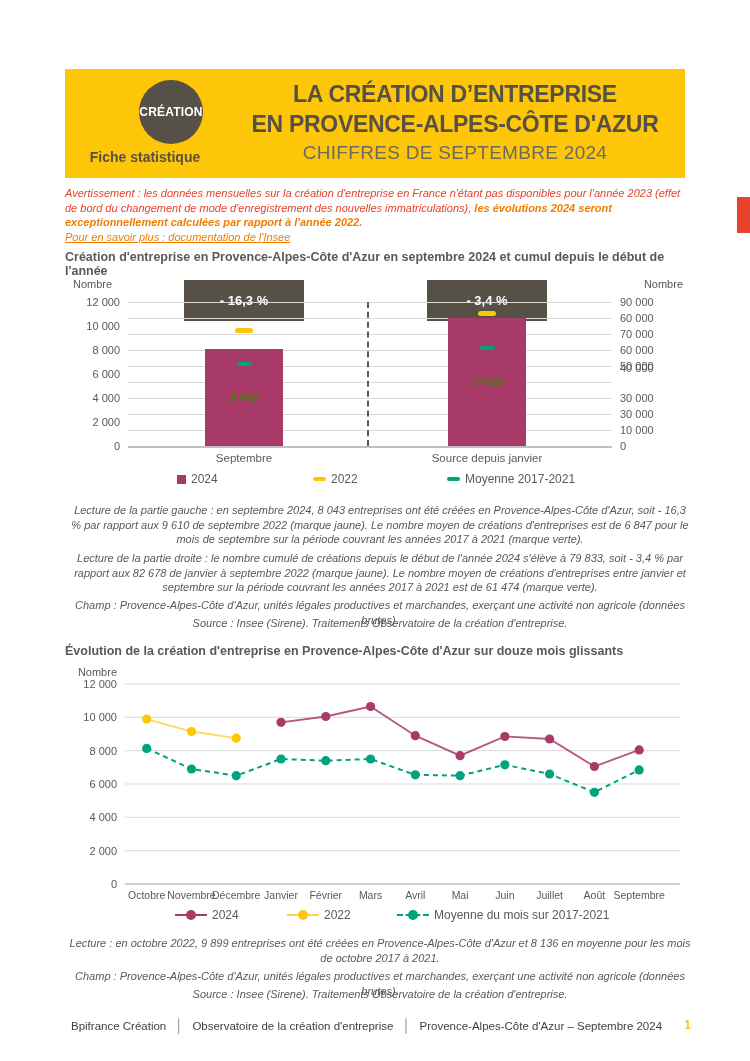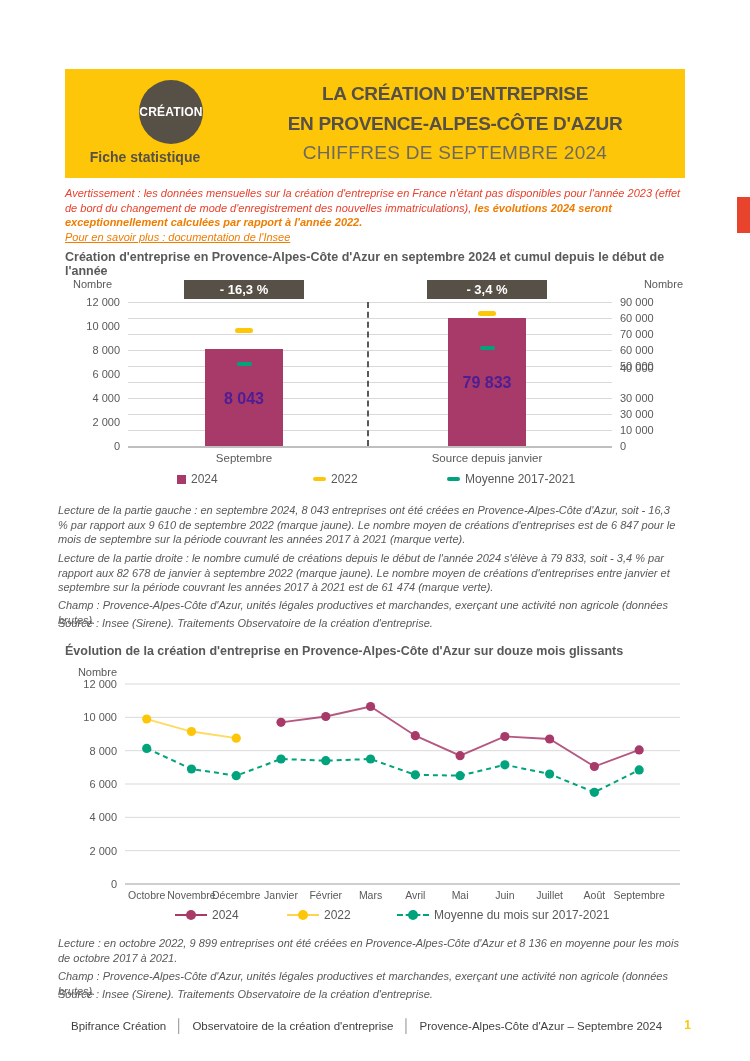--- a/index.html
+++ b/index.html
@@ -10,21 +10,21 @@
   
   .header { position:absolute; left:65px; top:69px; width:620px; height:109px; background:#FDC608; }
   .logos { position:absolute; left:14px; top:11px; width:130px; height:66px; }
   .circle { position:absolute; border-radius:50%; display:flex; align-items:center; justify-content:center; }
   .circle.white { left:0; top:4px; width:58px; height:58px; background:#ffffff; }
   .circle.dark  { left:60px; top:0; width:64px; height:64px; background:#575046; }
   .circle.white span { color:#575046; font-weight:bold; font-size:13px; letter-spacing:-0.4px; }
   .circle.dark span { color:#ffffff; font-weight:bold; font-size:12px; letter-spacing:0.2px; }
   .tagline { position:absolute; left:0; top:80px; width:160px; text-align:center; color:#575046; font-weight:bold; font-size:14px; }
   .htitle { position:absolute; left:165px; top:10px; width:450px; text-align:center; color:#575046; }
-  .htitle .l1, .htitle .l2 { font-size:19px; font-weight:800; letter-spacing:-0.3px; line-height:30px; }
+  .htitle .l1, .htitle .l2 { font-size:23px; font-weight:800; letter-spacing:-0.3px; line-height:30px; }
   .htitle .sub { font-size:19px; font-weight:400; color:#6E6961; margin-top:3px; letter-spacing:0.3px; }
 
   .side-tab { position:absolute; right:0; top:197px; width:13px; height:36px; background:#E8432D; }
 
   
   .notice { position:absolute; left:65px; top:186px; width:622px; font-size:11px; font-style:italic; line-height:14.5px; }
   .notice .red { color:#E8402C; }
   .notice .orange { color:#EF7D00; font-weight:bold; }
   .insee-link { position:absolute; left:65px; top:231px; font-size:11px; font-style:italic; color:#EF7D00; text-decoration:underline; }
 
@@ -38,37 +38,37 @@
   .axis-name { position:absolute; top:0; font-size:11px; color:#595959; }
   .axis-name.left { left:8px; }
   .axis-name.right { right:2px; }
   .c1-plot { position:absolute; left:63px; top:24px; width:484px; height:144px; }
   .c1-grid { position:absolute; left:0; width:484px; height:1px; background:#D9D9D9; }
   .c1-grid.axisline { background:#BFBFBF; height:1.5px; }
   .c1-tick { position:absolute; font-size:11px; color:#595959; }
   .c1-tick.left { right:492px; text-align:right; width:50px; }
   .c1-tick.right { left:492px; text-align:left; width:55px; }
   .c1-bar { position:absolute; bottom:0; width:78px; }
-  .c1-barlabel { position:absolute; transform:translateX(-50%); color:#4c1d95; font-weight:bold; font-size:16px; }
+  .c1-barlabel { position:absolute; transform:translateX(-50%); color:#4d7c0f; font-weight:bold; font-size:12px;font-family:Liberation Serif, serif; }
   .c1-dash { position:absolute; width:18px; height:5px; border-radius:2.5px; }
   .c1-dash.green { width:15px; height:4px; border-radius:2px; }
   .c1-sep { position:absolute; left:239px; top:0; height:144px; border-left:2px dashed #595959; }
-  .c1-badge { position:absolute; top:2px; transform:translateX(-50%); background:#575046; color:#ffffff; font-weight:bold; font-size:13px; width:120px; text-align:center; padding:2px 0; }
+  .c1-badge { position:absolute; top:2px; transform:translateX(-50%); background:#575046; color:#ffffff; font-weight:bold; font-size:13px; width:120px; text-align:center; padding:13px 0; }
   #c1-badge-0 { left:179px; }
   #c1-badge-1 { left:422px; }
   .c1-xlabel { position:absolute; top:174px; transform:translateX(-50%); font-size:11.5px; color:#595959; }
   #c1x0 { left:179px; }
   #c1x1 { left:422px; }
   .c1-legend { position:absolute; top:194px; left:0; width:620px; height:18px; font-size:12px; color:#595959; }
   .leg-item { position:absolute; display:flex; align-items:center; gap:5px; }
   .sw-square { width:9px; height:9px; }
   .sw-dash { width:13px; height:4px; border-radius:2px; }
 
   
-  .note { position:absolute; left:58px; width:622px; font-size:11px; font-style:italic; color:#595959; line-height:14.7px; }
+  .note { position:absolute; left:69px; width:622px; font-size:11px; font-style:italic; color:#595959; line-height:14.7px;text-align:center; }
   #lect1a { top:503px; }
   #lect1b { top:551px; }
   #champ1 { top:598px; }
   #src1   { top:616px; }
   #lect2  { top:936px; }
   #champ2 { top:969px; }
   #src2   { top:987px; }
 
   
   .chart2 { position:absolute; left:65px; top:666px; width:620px; height:240px; }

